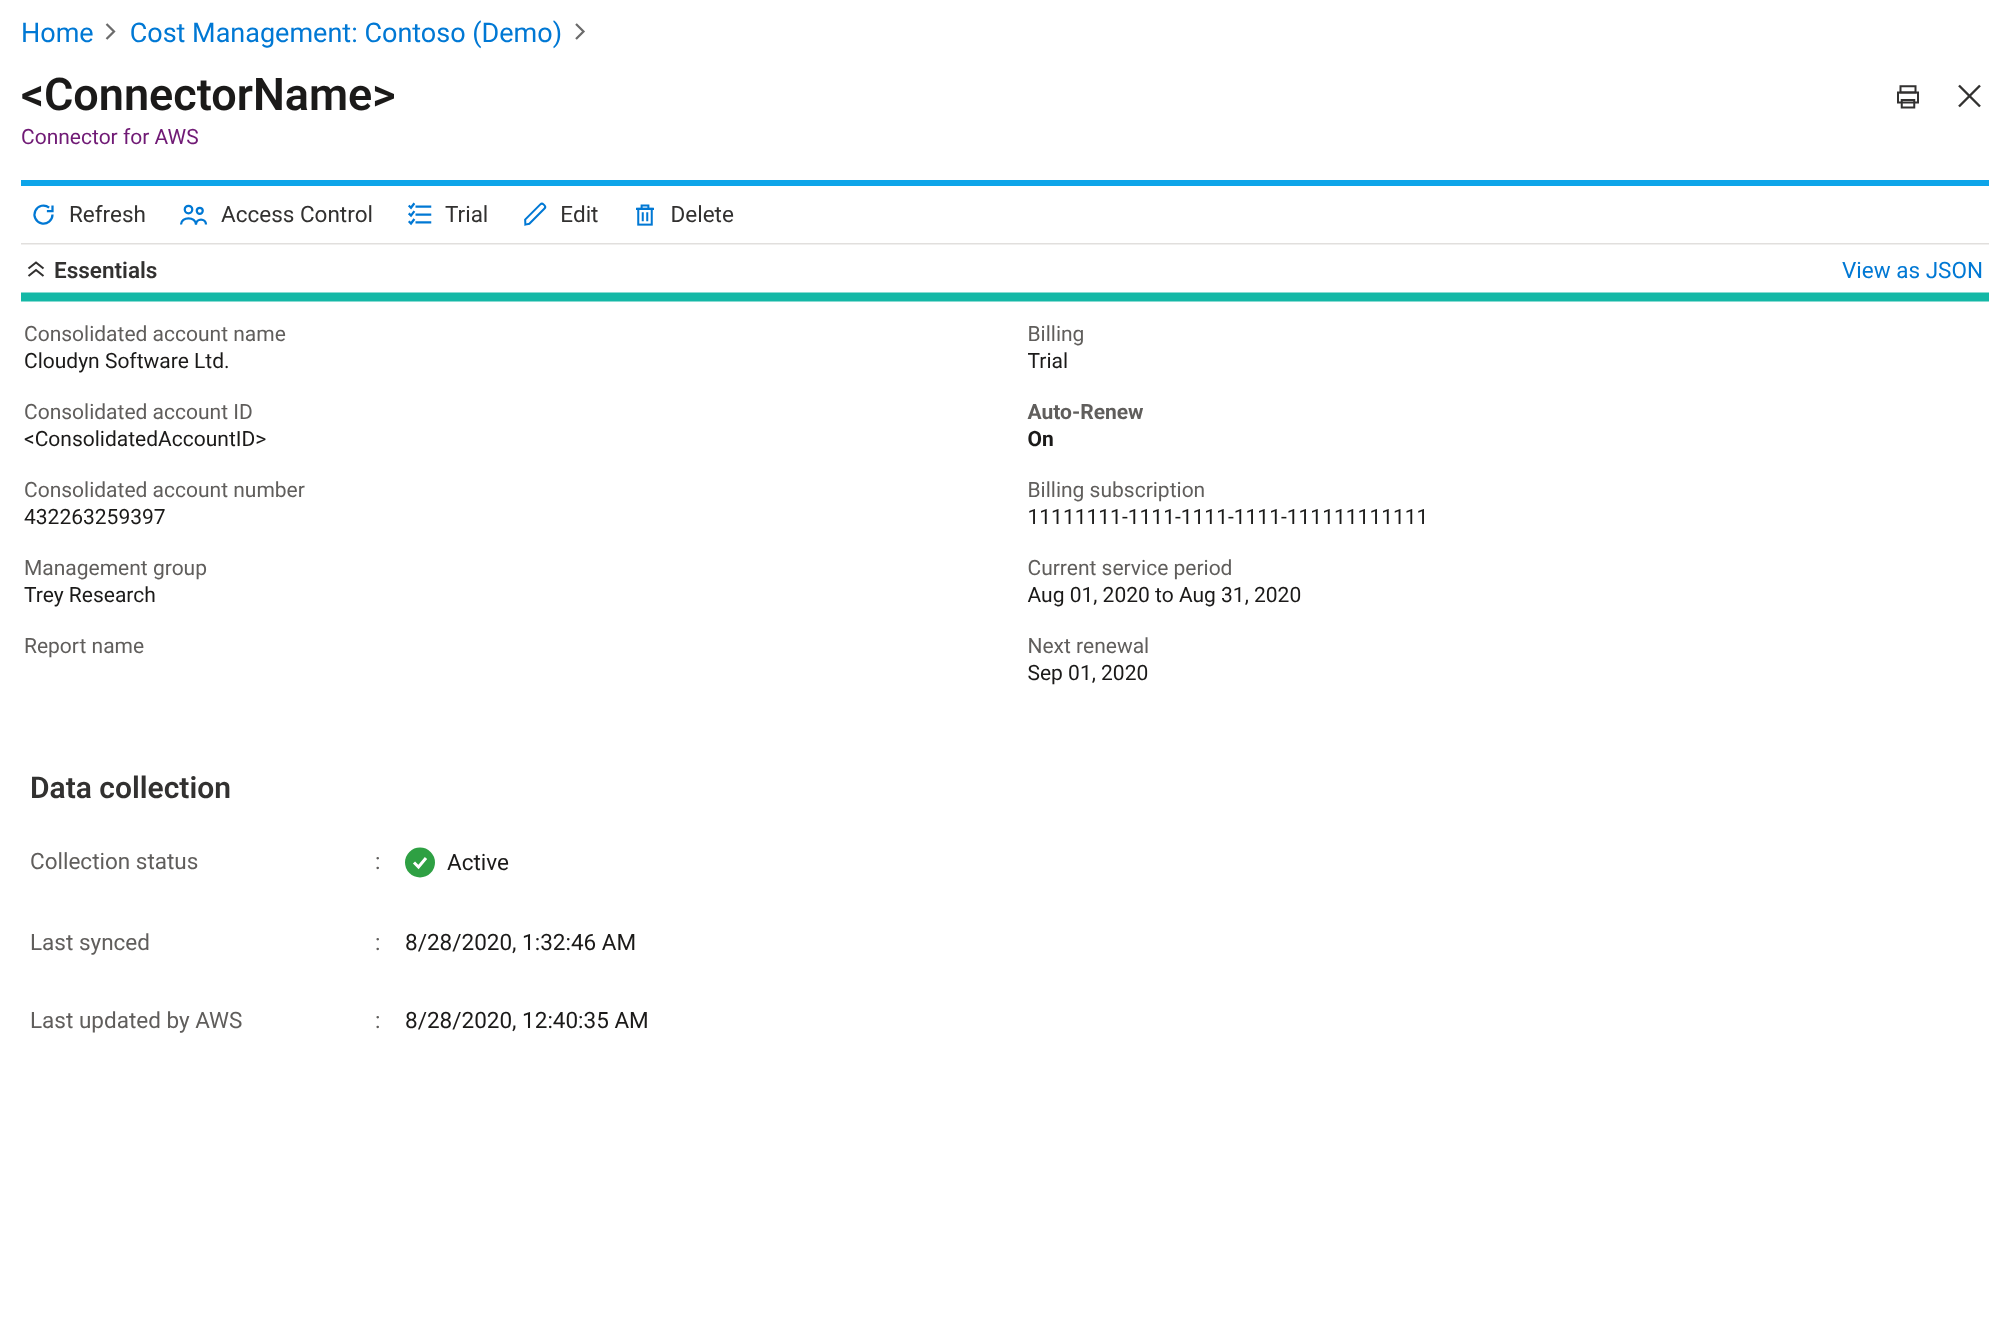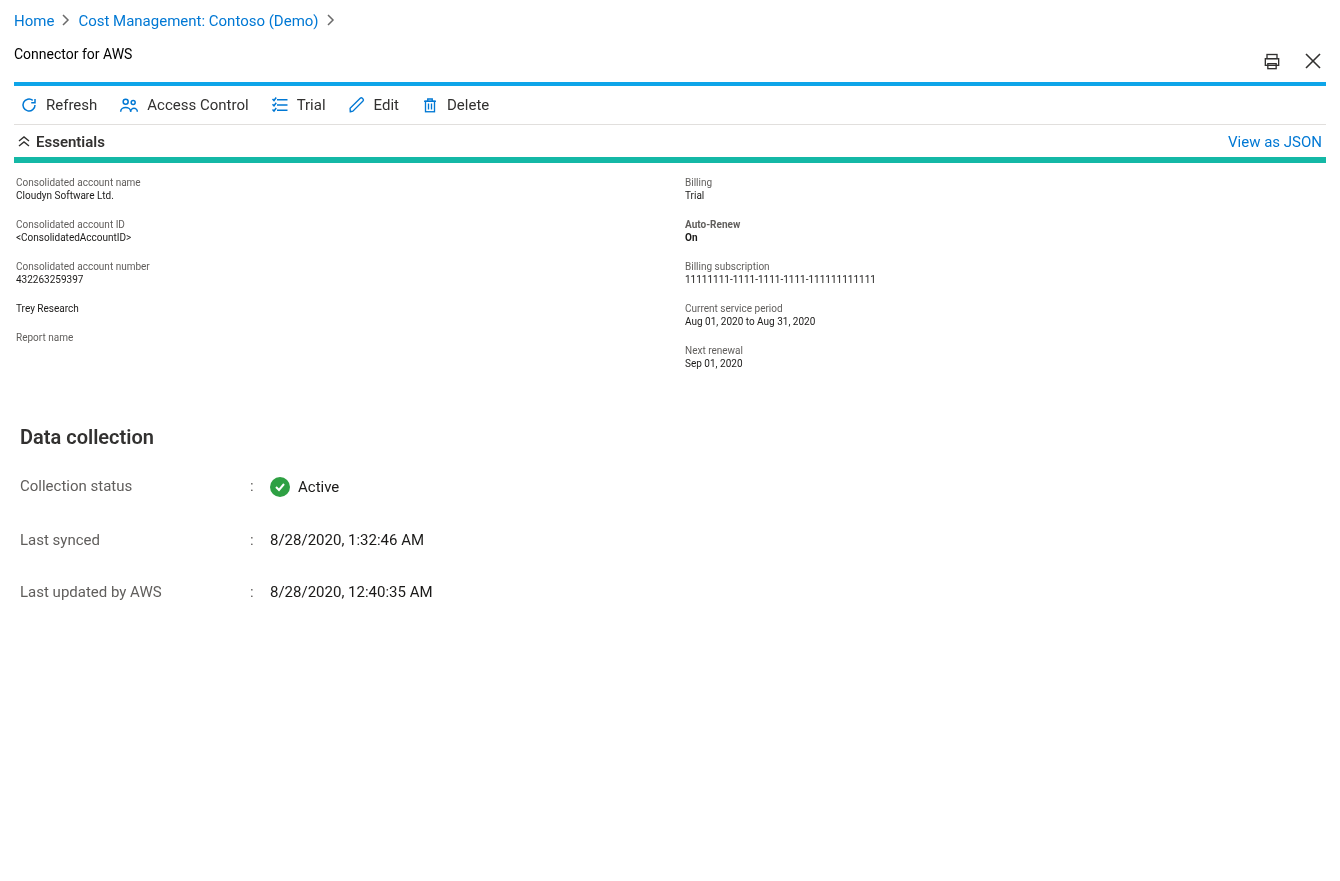--- a/index.html
+++ b/index.html
@@ -9,42 +9,42 @@
       color: #323130;
       background: #ffffff;
       padding: 12px 14px;
       width: 1340px;
     }
     .link { color: #0078d4; cursor: pointer; }
     .breadcrumb {
       display: flex;
       align-items: center;
       gap: 8px;
-      font-size: 15px;
+      font-size: 18px;
       margin-bottom: 14px;
     }
     .breadcrumb .chev {
       color: #6b6b6b;
       font-size: 12px;
       user-select: none;
     }
     .header-row {
       display: flex;
       align-items: flex-start;
       justify-content: space-between;
     }
     .page-title {
       font-size: 30px;
       font-weight: 600;
       color: #1b1a19;
       line-height: 1.15;
     }
     .page-subtitle {
       font-size: 14px;
-      color: #000000;
+      color: #701a75;
       margin-top: 2px;
       margin-bottom: 20px;
     }
     .header-icons {
       display: flex;
       gap: 22px;
       padding-top: 8px;
       padding-right: 4px;
     }
     .header-icons svg { display: block; }
@@ -82,21 +82,21 @@
       cursor: pointer;
     }
     .essentials-left .chev-up svg { display: block; }
     .essentials-right { color: #0078d4; cursor: pointer; }
     .essentials-grid {
       display: grid;
       grid-template-columns: 1fr 1fr;
       column-gap: 30px;
       row-gap: 18px;
       padding: 14px 2px 0 2px;
-      font-size: 10px;
+      font-size: 14px;
     }
     .kv-label { color: #605e5c; margin-bottom: 2px; }
     .kv-value { color: #1b1a19; }
     .section-title {
       font-size: 20px;
       font-weight: 600;
       color: #323130;
       margin-top: 56px;
       margin-left: 6px;
       margin-bottom: 28px;
@@ -131,20 +131,21 @@
   <span class="link">Cost Management: Contoso (Demo)</span>
   <span class="chev">
     <svg width="8" height="12" viewBox="0 0 8 12">
         <path d="M1 1 L6 6 L1 11" fill="none" stroke="#6b6b6b" stroke-width="1.5"></path>
       </svg>
   </span>
 </nav>
 
 <div class="header-row">
   <div>
+    <h1 class="page-title">&lt;ConnectorName&gt;</h1>
     <div class="page-subtitle">Connector for AWS</div>
   </div>
   <div class="header-icons">
     <span class="icon-btn">
       <svg width="20" height="20" viewBox="0 0 24 24" fill="none" stroke="#323130" stroke-width="1.6">
         <rect x="6" y="3" width="12" height="5"></rect>
           <rect x="4" y="8" width="16" height="8"></rect>
           <rect x="7" y="14" width="10" height="6"></rect>
       </svg>
     </span>
@@ -234,20 +235,21 @@
     </div>
     <div style="margin-bottom:18px;">
       <div class="kv-label">Consolidated account ID</div>
       <div class="kv-value">&lt;ConsolidatedAccountID&gt;</div>
     </div>
     <div style="margin-bottom:18px;">
       <div class="kv-label">Consolidated account number</div>
       <div class="kv-value">432263259397</div>
     </div>
     <div style="margin-bottom:18px;">
+      <div class="kv-label">Management group</div>
       <div class="kv-value">Trey Research</div>
     </div>
     <div>
       <div class="kv-label">Report name</div>
     </div>
   </div>
   <div>
     <div style="margin-bottom:18px;">
       <div class="kv-label">Billing</div>
       <div class="kv-value">Trial</div>

